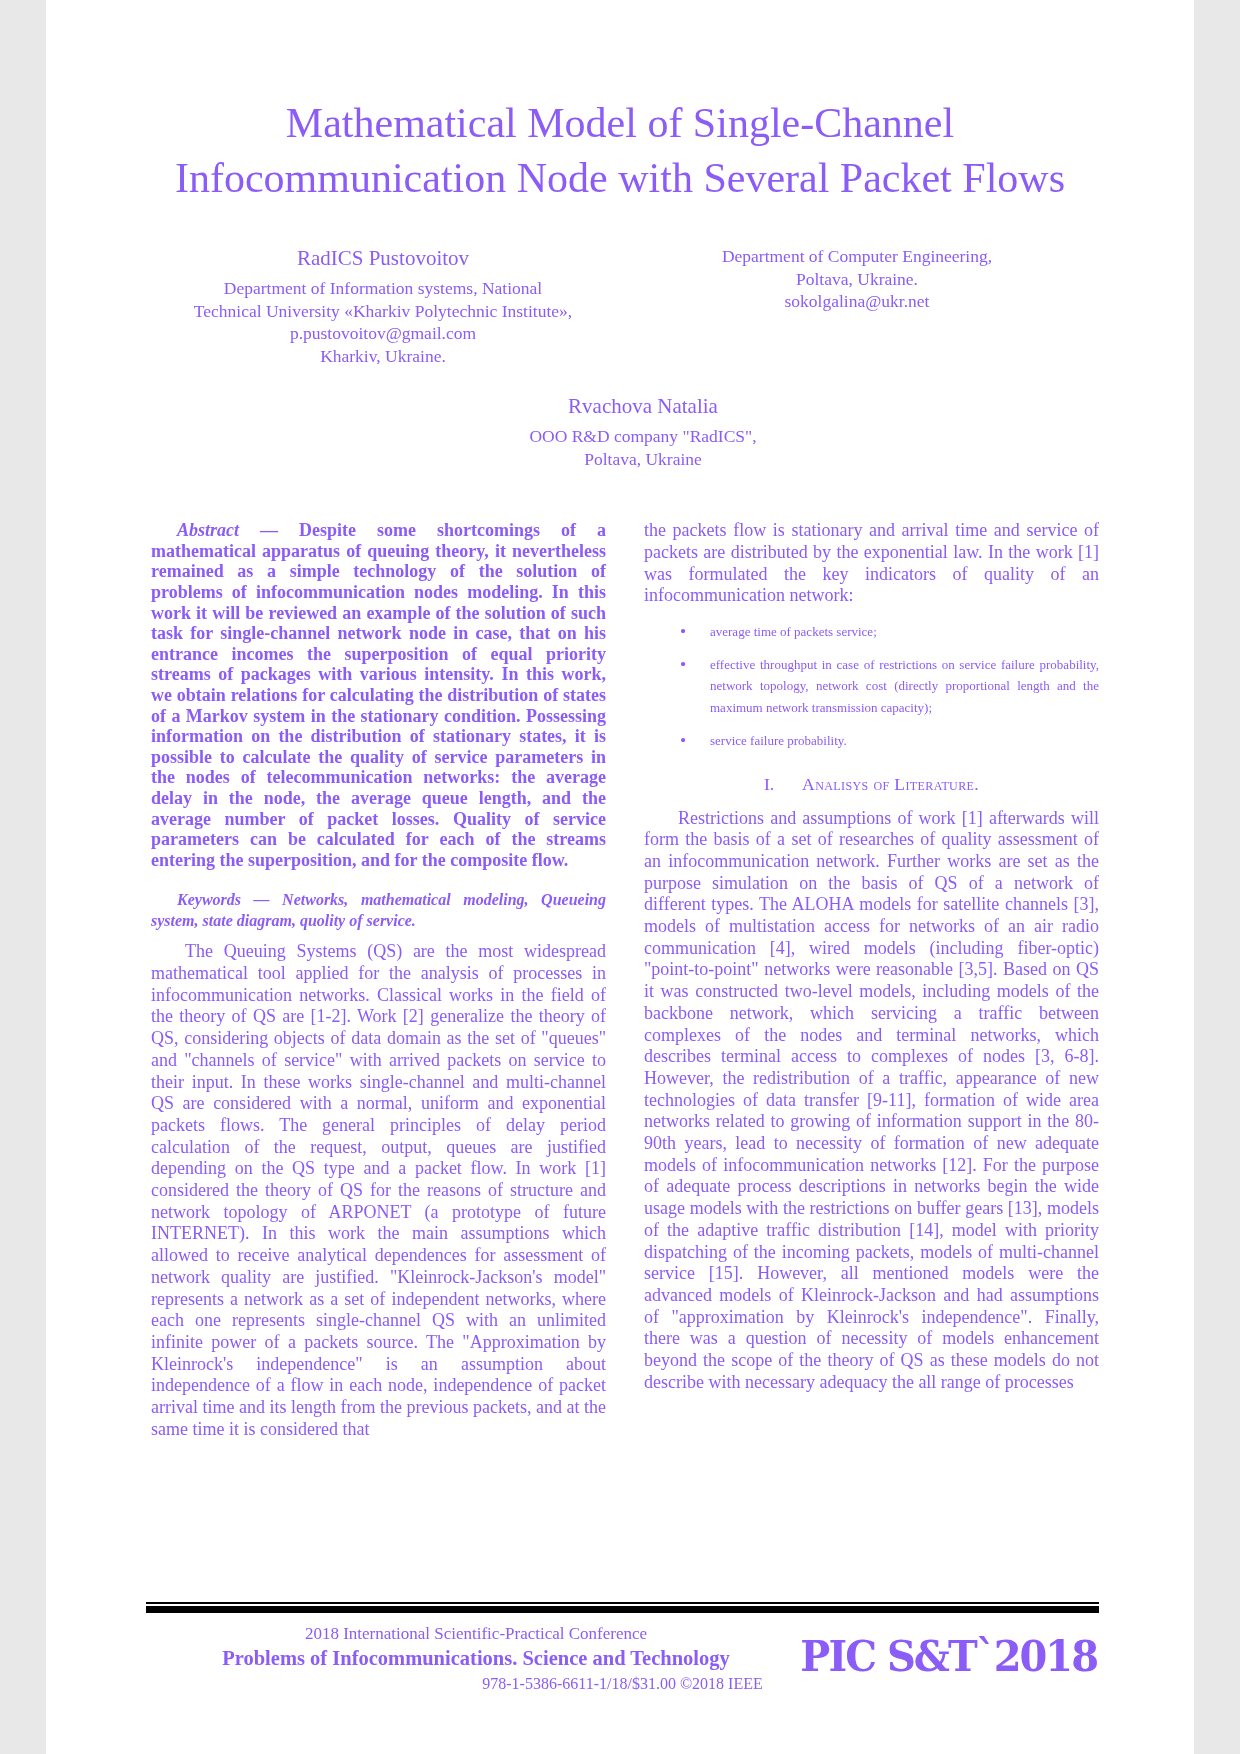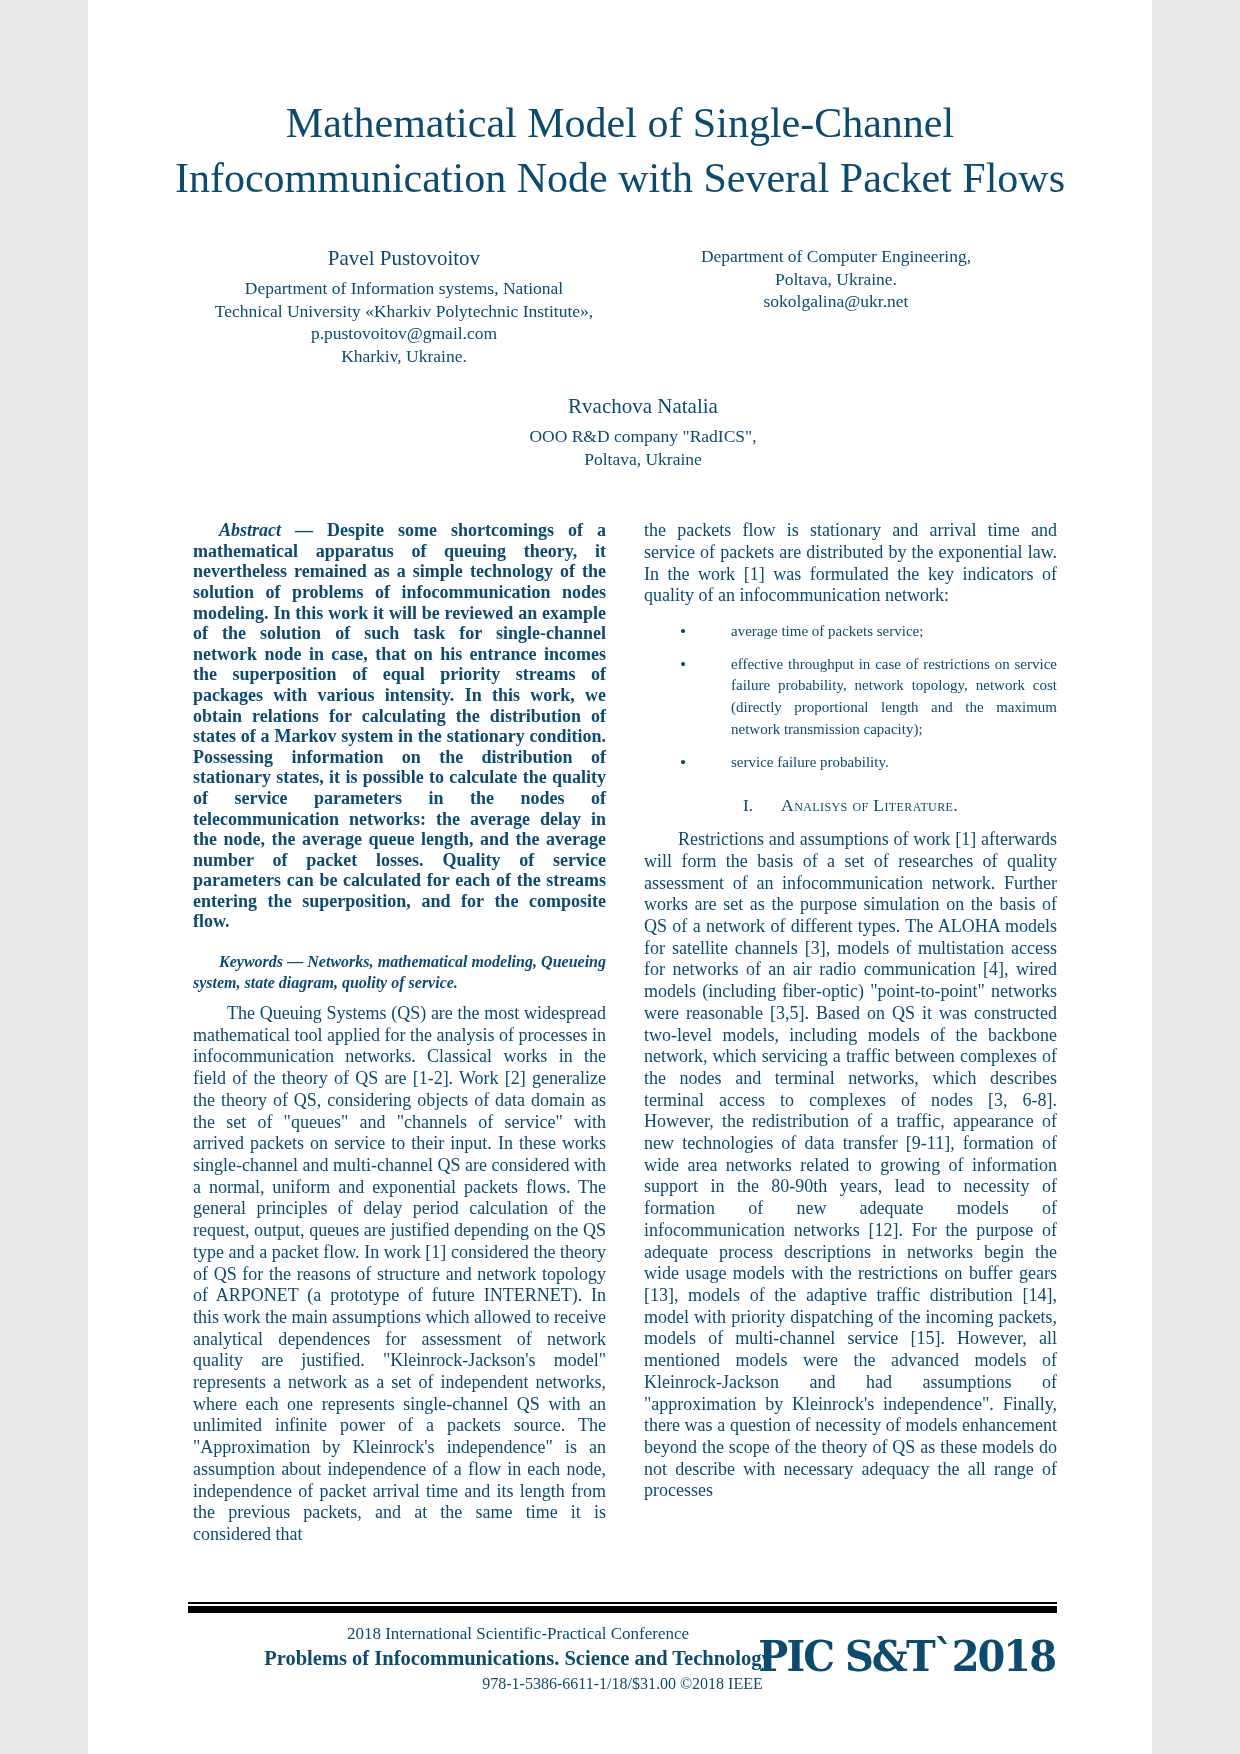--- a/index.html
+++ b/index.html
@@ -1,22 +1,22 @@
 <!DOCTYPE html>
 <html><head>
 <meta charset="utf-8">
 <style>
   html, body { margin:0; padding:0; background:#e8e8e8; }
   .page {
     position: relative;
-    width: 1064px;
+    width: 1148px;
     height: 1754px;
     margin: 0 auto;
     background: #ffffff;
-    color: #0c4a6e;
+    color: #8b5cf6;
     font-family: "Liberation Serif", serif;
     overflow: hidden;
   }
   .title {
     margin: 96px auto 0 auto;
     width: 920px;
     text-align: center;
     font-size: 42px;
     font-weight: 400;
     line-height: 1.30;
@@ -60,21 +60,21 @@
     font-size: 18px;
     line-height: 21.7px;
     text-align: justify;
     text-indent: 34px;
   }
   .cont { margin-top: 0 !important; text-indent: 0; }
 
   .bullets { margin-top: 14px; }
   .bullet-item { display: flex; padding-left: 36px; margin-bottom: 11px; }
   .bullet-dot { flex: none; width: 30px; font-size: 17.5px; line-height: 21.7px; }
-  .bullet-text { flex: 1; font-size: 15px; line-height: 21.7px; text-align: justify; margin-left: 21px; }
+  .bullet-text { flex: 1; font-size: 13px; line-height: 21.7px; text-align: justify; }
 
   .section-heading {
     margin: 22px 0 13px 0;
     text-align: center;
     font-size: 17.5px;
   }
   .section-heading .num { margin-right: 28px; }
   .sc { font-variant: small-caps; letter-spacing: 0.4px; }
 
   .footer {
@@ -108,21 +108,21 @@
 </style>
 </head>
 <body>
 
 <div class="page">
 
   <h1 class="title">Mathematical Model of Single-Channel Infocommunication Node with Several Packet Flows</h1>
 
   <div class="authors-row">
     <div class="author-block">
-      <div class="author-name">Pavel Pustovoitov</div>
+      <div class="author-name">RadICS Pustovoitov</div>
       <div class="affil-line">Department of Information systems, National</div>
       <div class="affil-line">Technical University «Kharkiv Polytechnic Institute»,</div>
       <div class="affil-line">p.pustovoitov@gmail.com</div>
       <div class="affil-line">Kharkiv, Ukraine.</div>
     </div>
     <div class="author-block">
       <div class="affil-line">Department of Computer Engineering,</div>
       <div class="affil-line">Poltava, Ukraine.</div>
       <div class="affil-line">sokolgalina@ukr.net</div>
     </div>

